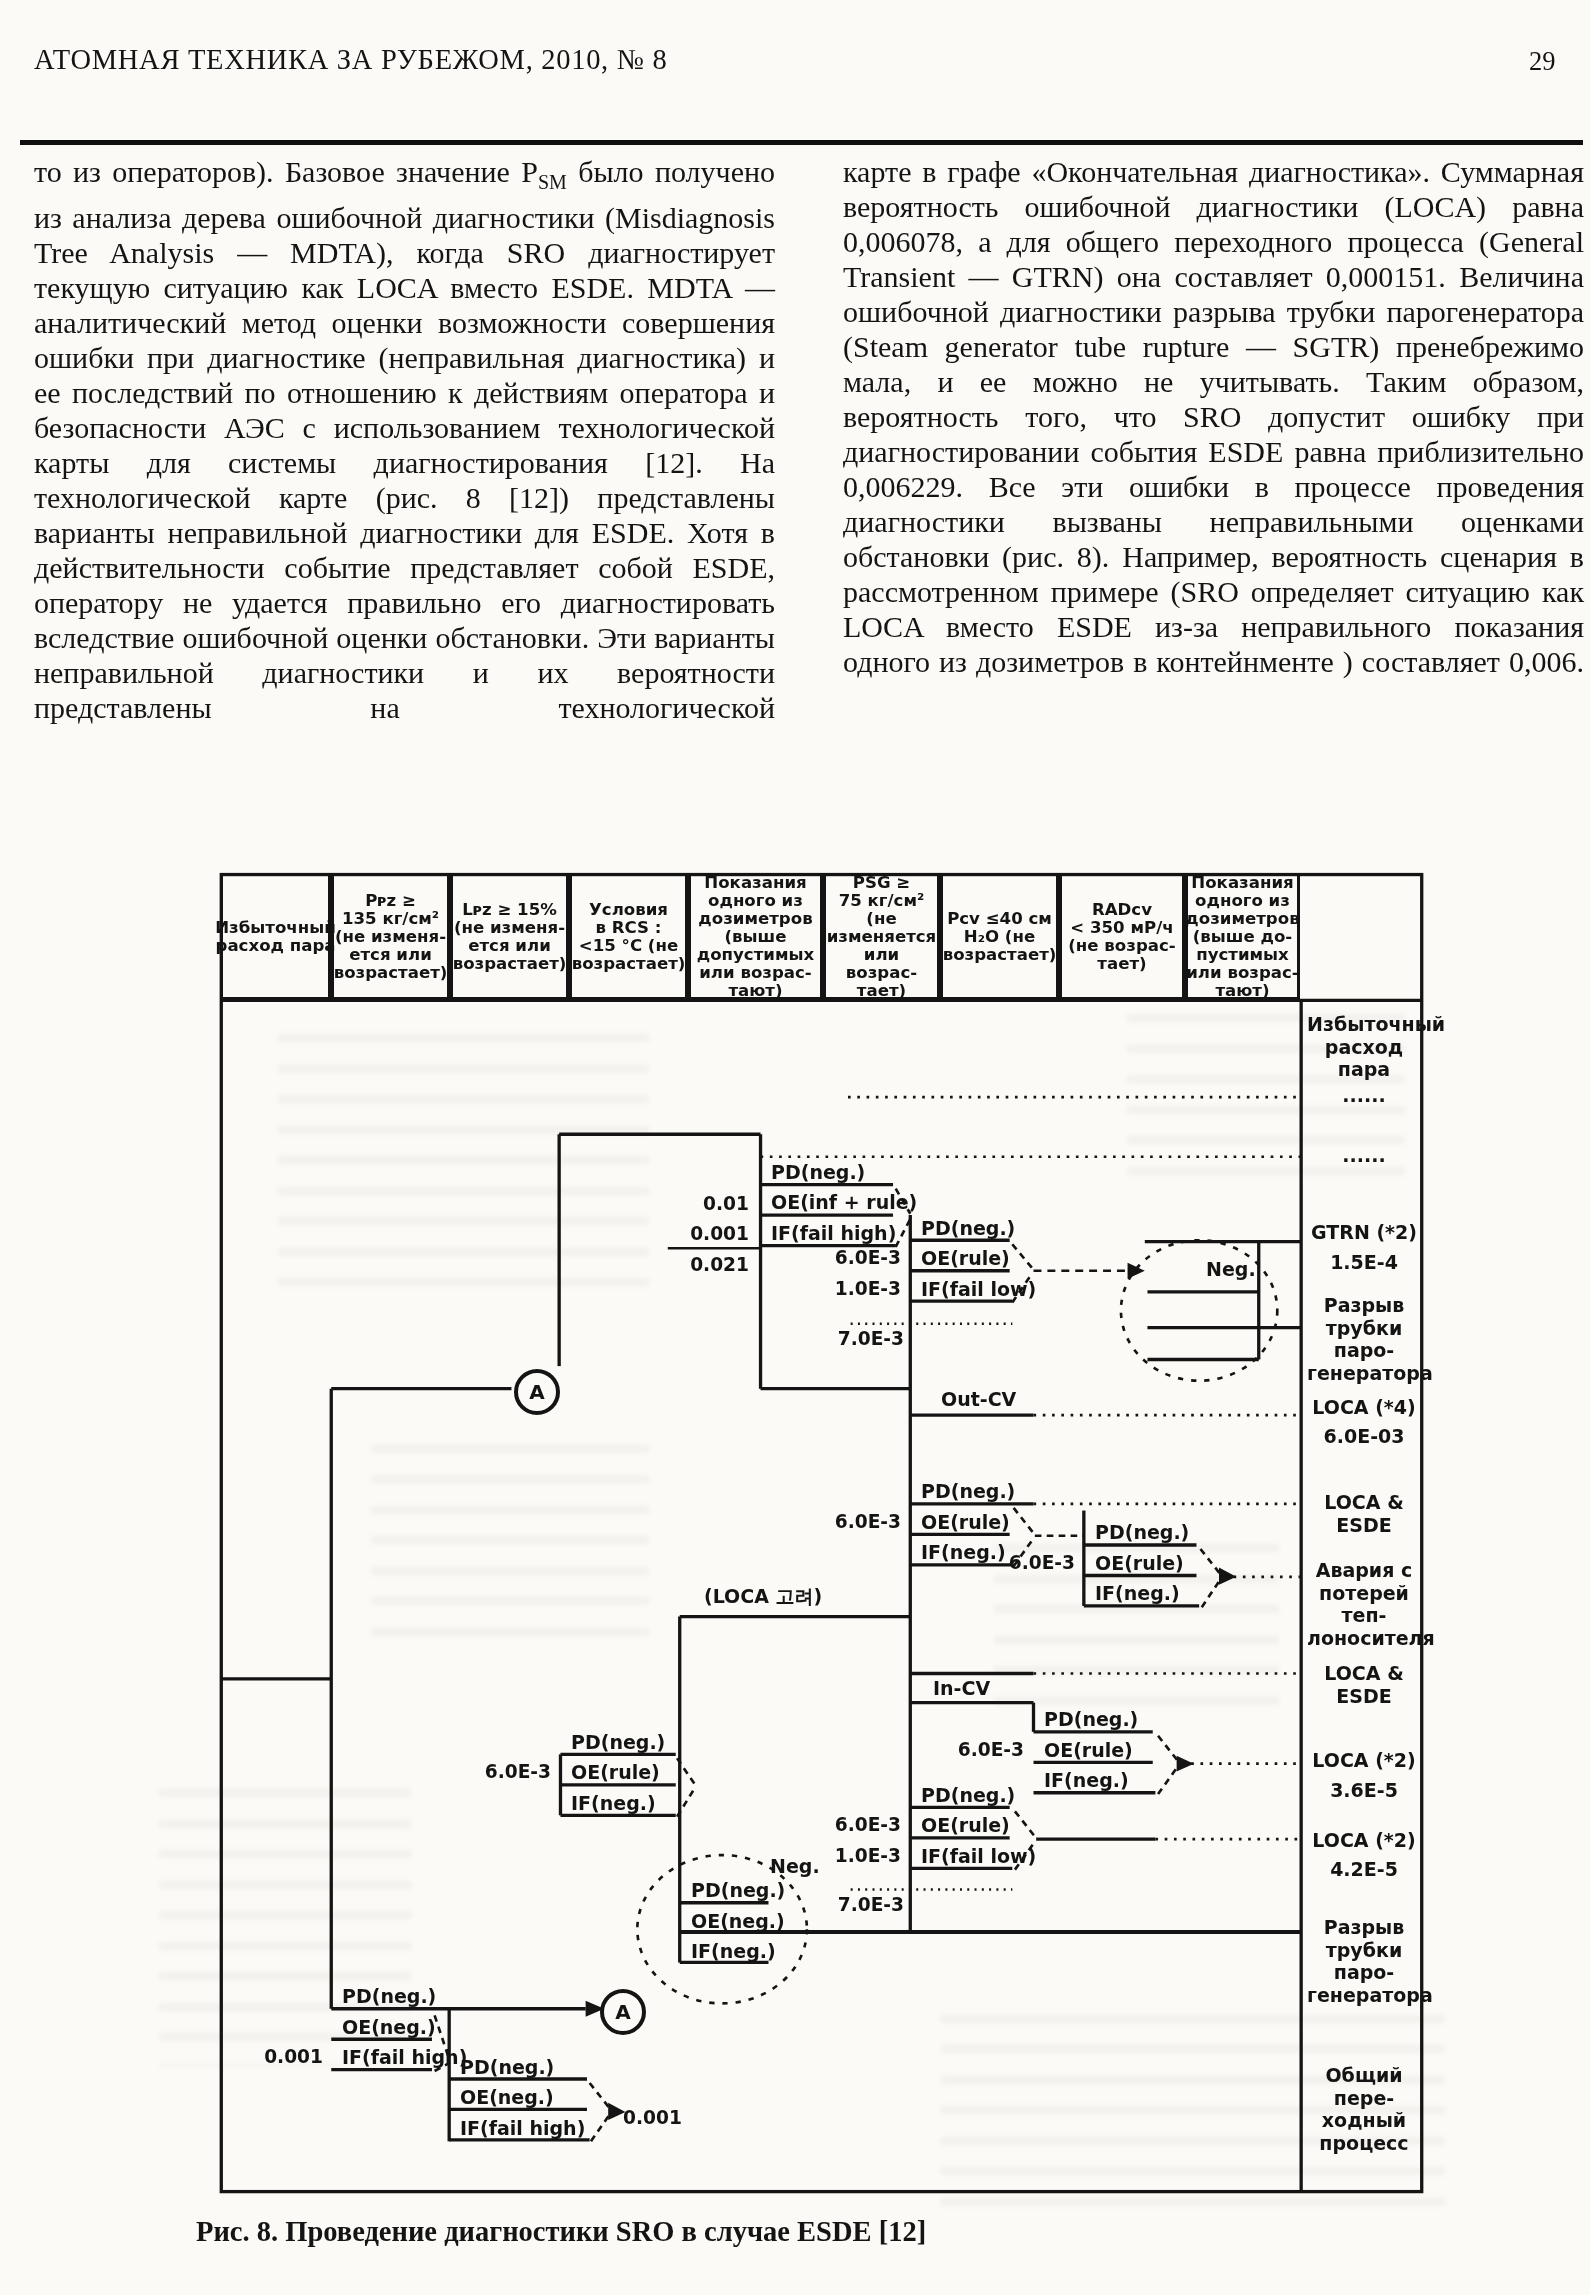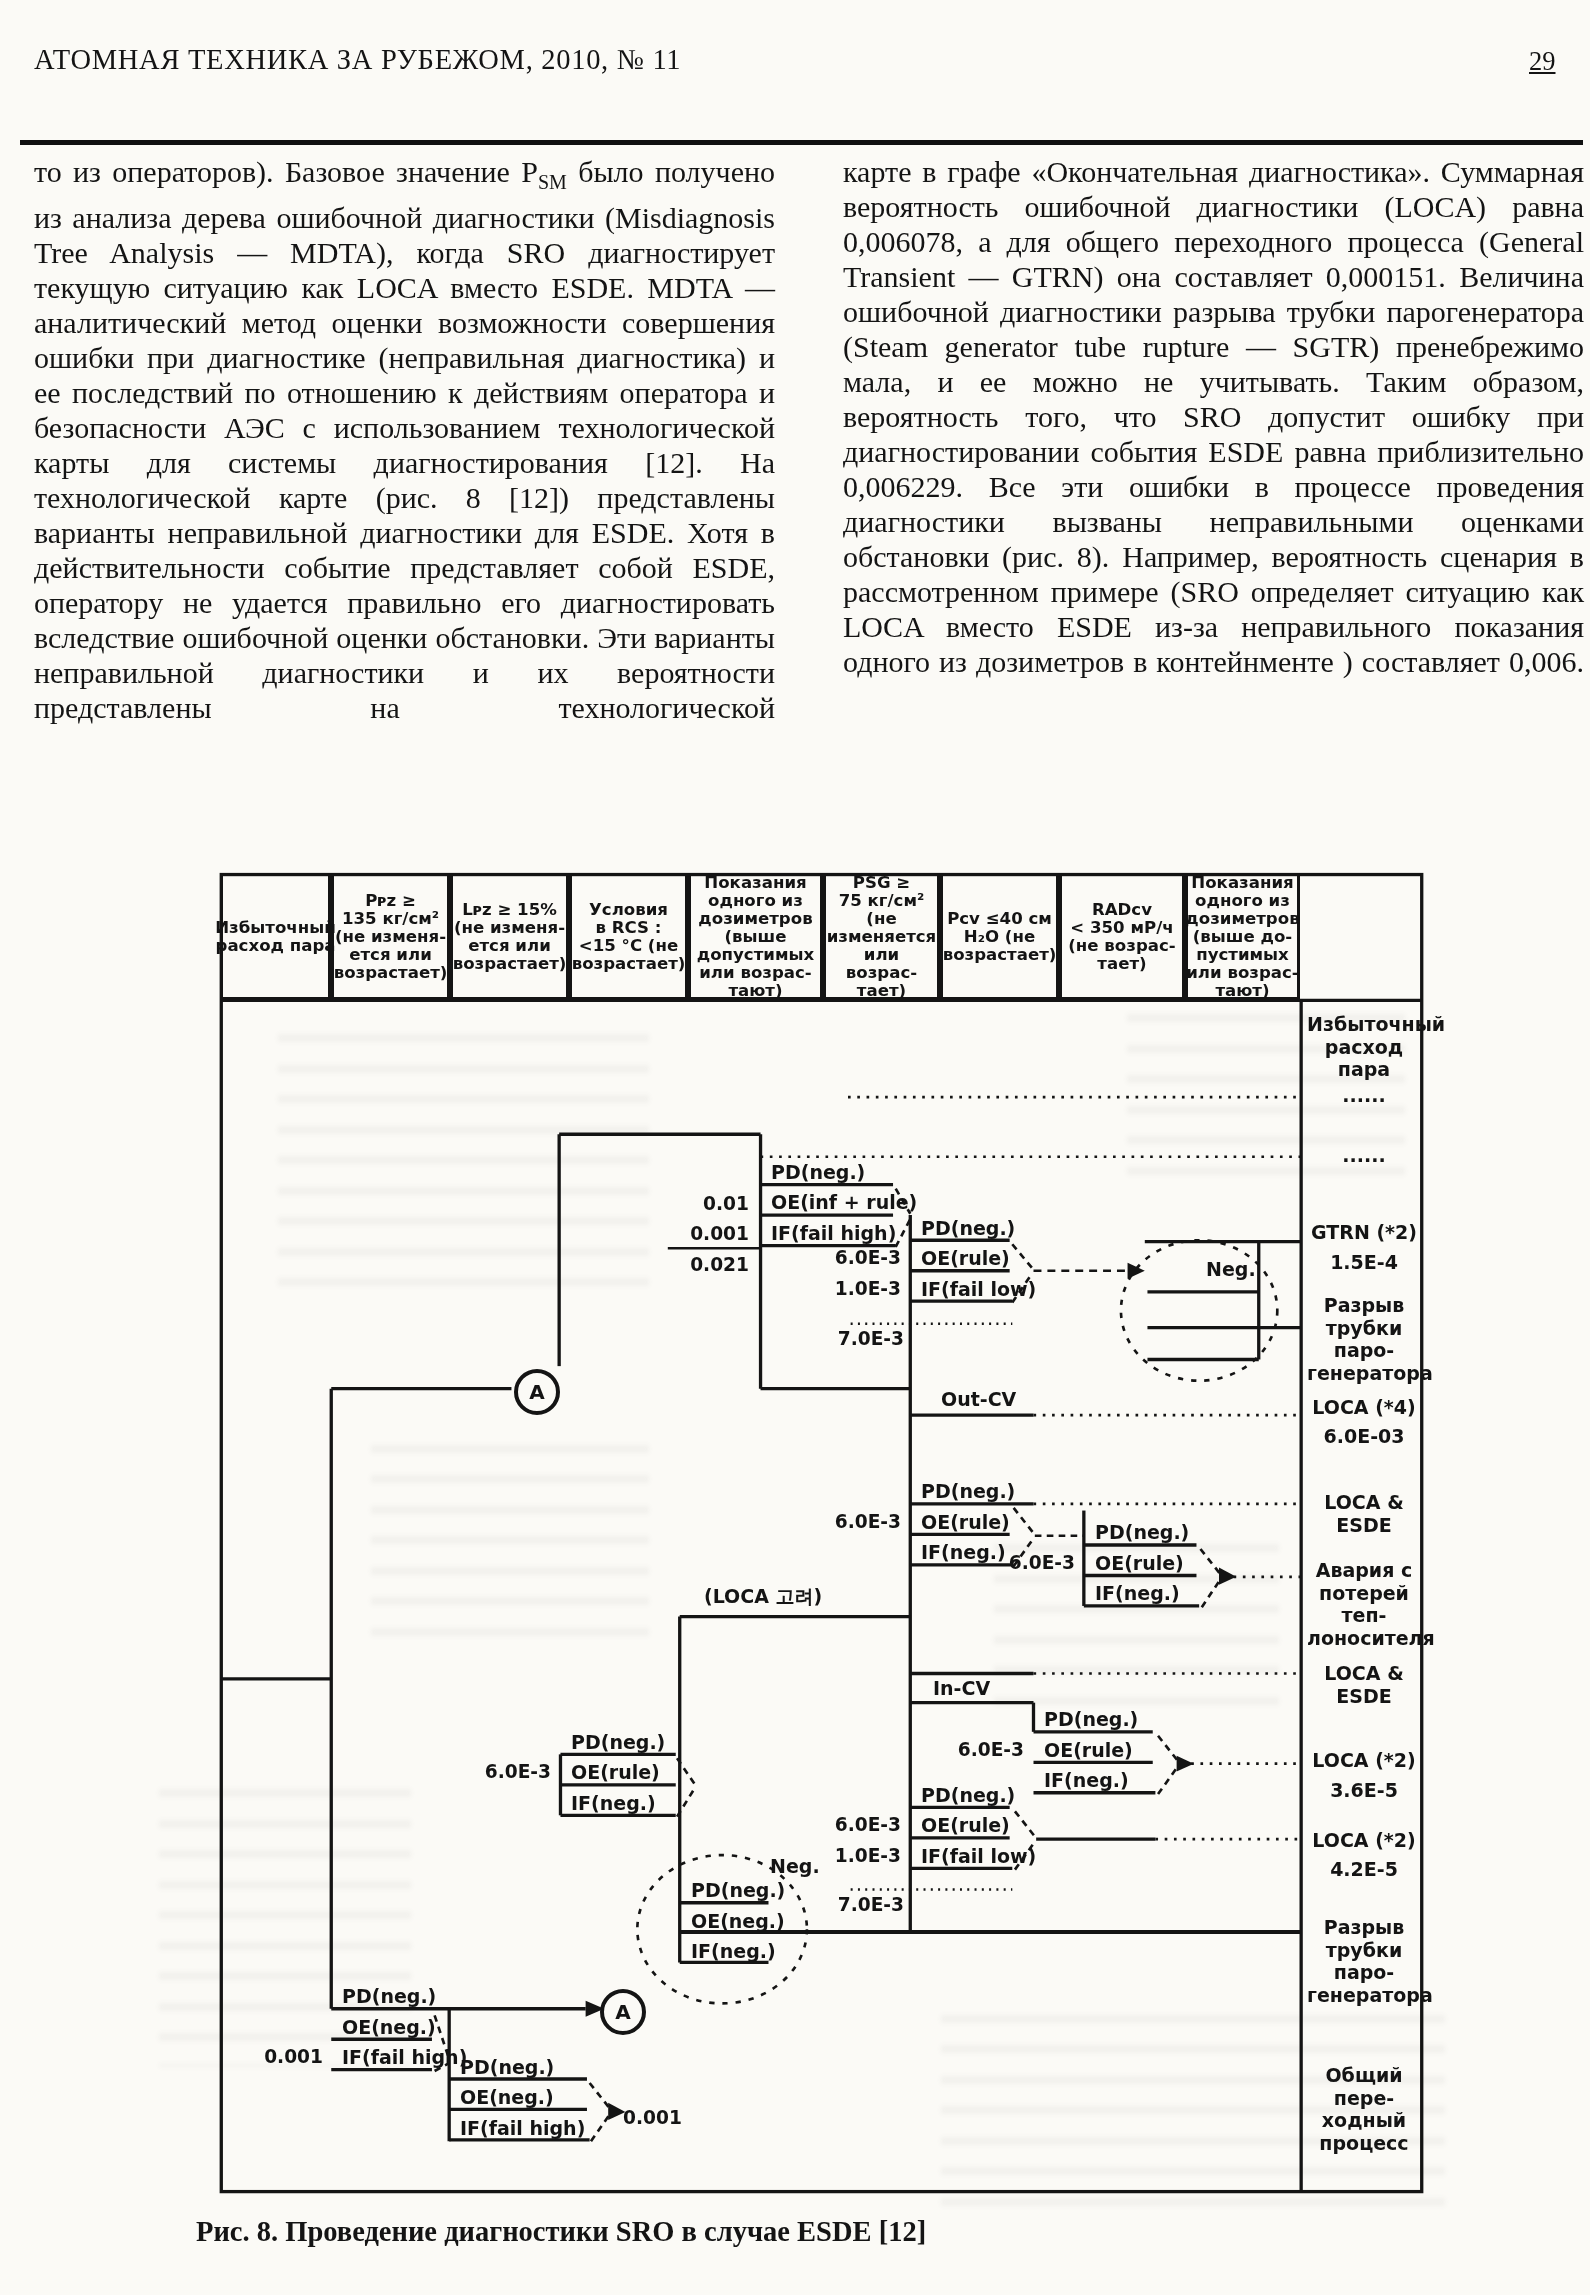--- a/index.html
+++ b/index.html
@@ -1,21 +1,21 @@
 <!DOCTYPE html>
 <html style="font-size:10.6px"><head>
 <meta charset="utf-8">
 <style>
   html,body{margin:0;padding:0;}
   body{width:1590px;height:2295px;background:#fbfaf6;position:relative;overflow:hidden;
        font-family:"Liberation Serif", serif;color:#141414;}
   .abs{position:absolute;}
   
   .jtitle{left:34px;top:44px;font-size:28.5px;letter-spacing:0.7px;white-space:nowrap;}
-  .pageno{left:1529px;top:46px;font-size:26.5px;text-decoration:underline;}
+  .pageno{left:1529px;top:46px;font-size:26.5px;}
   .rule{left:20px;top:140px;width:1563px;height:5.3px;background:#101010;}
   
   .col{width:741px;font-size:30px;line-height:35px;text-align:justify;text-align-last:justify;}
   .col p{margin:0;}
   .leftcol{left:34px;top:154px;}
   .rightcol{left:843px;top:154px;}
   sub{font-size:20px;}
   
   .fig-svg{left:0;top:0;width:1590px;height:2295px;}
   .hrow{left:220px;top:873px;width:1203px;height:127px;display:flex;}
@@ -29,21 +29,21 @@
   .miscl{font-family:"DejaVu Sans",sans-serif;font-weight:bold;font-size:19px;white-space:nowrap;}
   .acircle{width:38px;height:38px;border:4px solid #141414;border-radius:50%;display:flex;align-items:center;
            justify-content:center;font-family:"DejaVu Sans",sans-serif;font-weight:bold;font-size:20px;background:#fbfaf6;}
   .caption{left:196px;top:2216px;font-size:28.5px;font-weight:bold;white-space:nowrap;}
   
   .smudge{filter:blur(2.7px);opacity:.5;background:repeating-linear-gradient(180deg, rgba(70,70,70,.10) 0 8px, transparent 8px 30.5px);}
 </style>
 </head>
 <body>
 
-<div class="abs jtitle">АТОМНАЯ ТЕХНИКА ЗА РУБЕЖОМ, 2010, № 11</div>
+<div class="abs jtitle">АТОМНАЯ ТЕХНИКА ЗА РУБЕЖОМ, 2010, № 8</div>
 <div class="abs pageno">29</div>
 <div class="abs rule"></div>
 
 <div class="abs col leftcol">
   <p><span>то из операторов). Базовое значение Р</span><sub>SM</sub><span> было получено из анализа дерева ошибочной диагностики (Misdiagnosis Tree Analysis — MDTA), когда SRO диагностирует текущую ситуацию как LOCA вместо ESDE. MDTA — аналитический метод оценки возможности совершения ошибки при диагностике (неправильная диагностика) и ее последствий по отношению к действиям оператора и безопасности АЭС с использованием технологической карты для системы диагностирования [12]. На технологической карте (рис. 8 [12]) представлены варианты неправильной диагностики для ESDE. Хотя в действительности событие представляет собой ESDE, оператору не удается правильно его диагностировать вследствие ошибочной оценки обстановки. Эти варианты неправильной диагностики и их вероятности представлены на технологической</span></p>
 </div>
 <div class="abs col rightcol">
   <p>карте в графе «Окончательная диагностика». Суммарная вероятность ошибочной диагностики (LOCA) равна 0,006078, а для общего переходного процесса (General Transient — GTRN) она составляет 0,000151. Величина ошибочной диагностики разрыва трубки парогенератора (Steam generator tube rupture — SGTR) пренебрежимо мала, и ее можно не учитывать. Таким образом, вероятность того, что SRO допустит ошибку при диагностировании события ESDE равна приблизительно 0,006229. Все эти ошибки в процессе проведения диагностики вызваны неправильными оценками обстановки (рис. 8). Например, вероятность сценария в рассмотренном примере (SRO определяет ситуацию как LOCA вместо ESDE из-за неправильного показания одного из дозиметров в контейнменте ) составляет 0,006.</p>
 </div>
 

